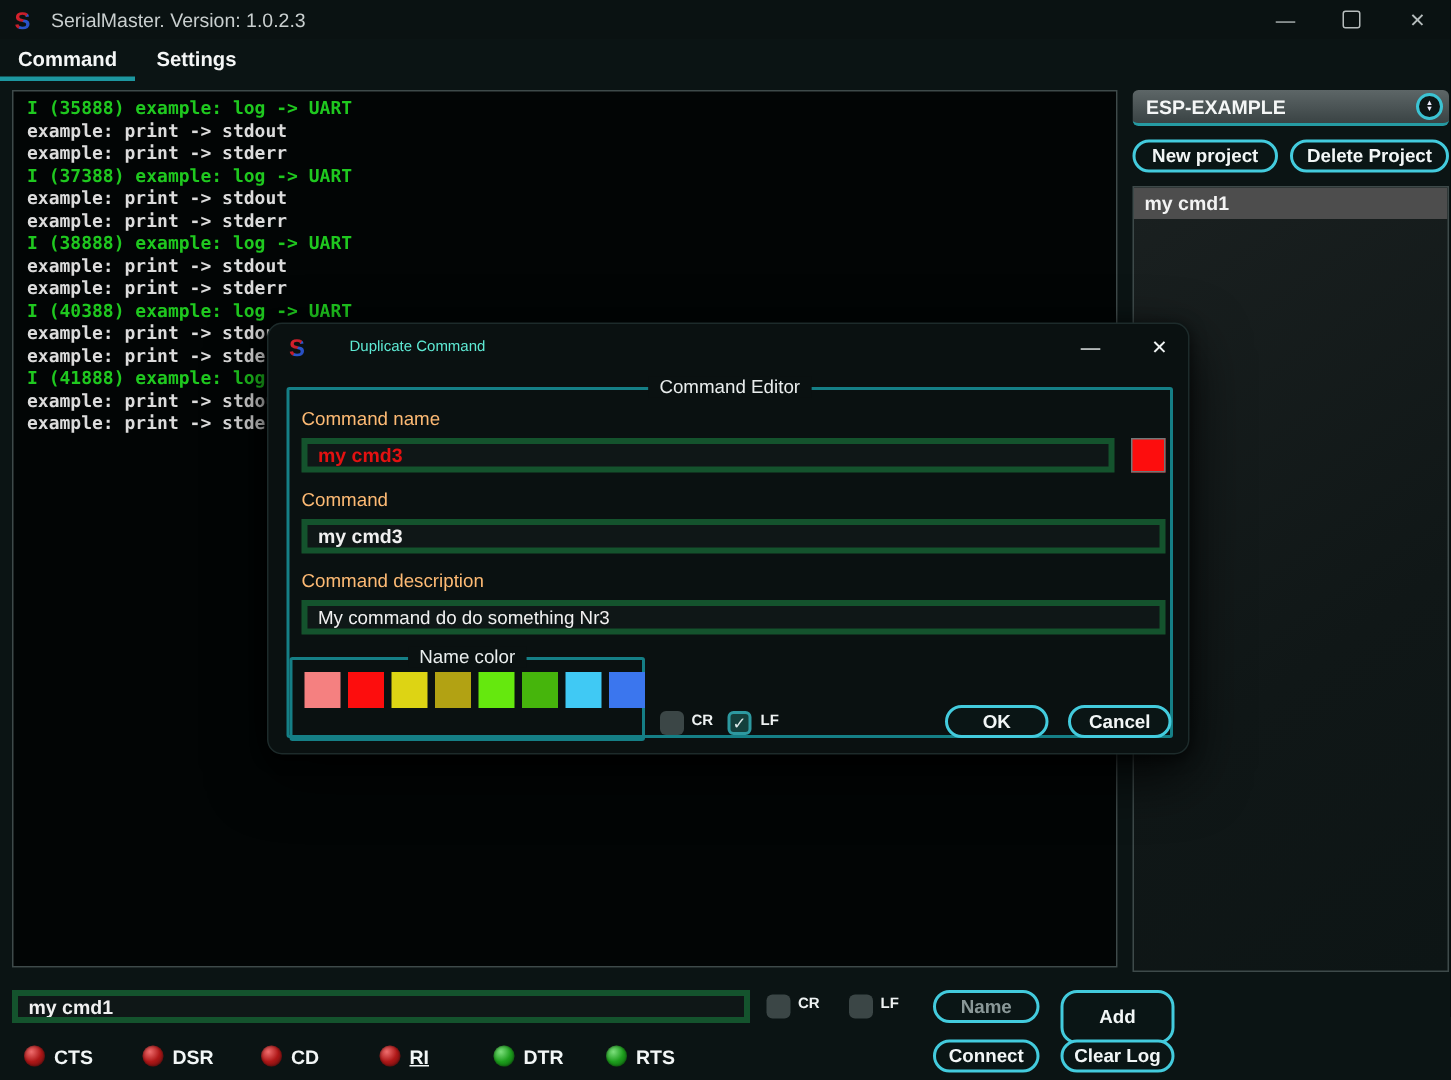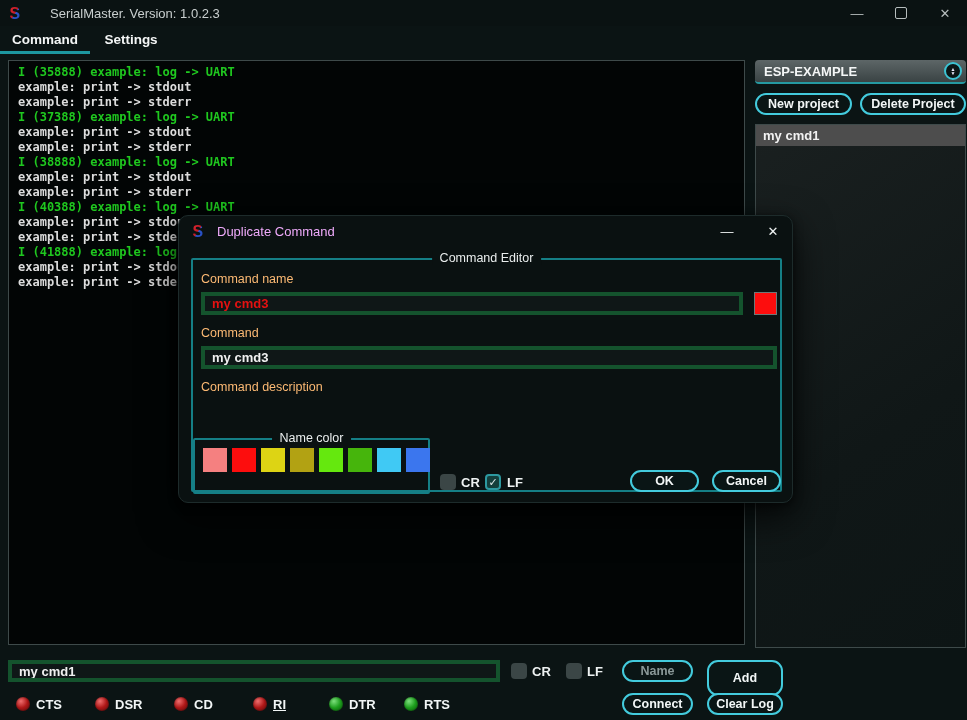--- a/index.html
+++ b/index.html
@@ -4,21 +4,21 @@
 <style>
   html,body{margin:0;padding:0}
   body{
     width:967px;height:720px;position:relative;overflow:hidden;
     background:#0b1414;font-family:"Liberation Sans",sans-serif;
     -webkit-font-smoothing:antialiased;
   }
   
   .titlebar{position:absolute;left:0;top:0;width:967px;height:26px;display:flex;align-items:center;background:#0a1212}
   .app-icon{width:17px;height:17px;margin-left:8px;flex:0 0 auto}
-  .title-text{color:#c9cfcf;font-size:13px;margin-left:25px}
+  .title-text{color:#c9cfcf;font-size:13px;margin-left:9px}
   .win-controls{position:absolute;right:0;top:0;height:26px;display:flex;align-items:center}
   .win-btn{width:44px;height:26px;display:flex;align-items:center;justify-content:center;color:#b6bdbd;font-size:13px;cursor:default}
   .max-box{width:10px;height:10px;border:1px solid #b6bdbd;border-radius:2px;display:block}
   
   .tabbar{position:absolute;left:0;top:27px;height:27px;display:flex}
   .tab{color:#f4f6f6;font-weight:bold;font-size:13.5px;padding:5px 12px 8px 12px;position:relative;min-width:58px;text-align:center}
   .tab.active::after{content:"";position:absolute;left:0;right:0;bottom:0;height:3px;background:#1d97a0}
   
   .terminal{
     position:absolute;left:8px;top:60px;width:737px;height:585px;box-sizing:border-box;
@@ -55,34 +55,34 @@
   
   .tinput{
     position:absolute;box-sizing:border-box;background:#0f1717;border:4px solid #14532d;
     color:#f0f0f0;font-size:13px;font-weight:bold;display:flex;align-items:center;padding:0 7px;white-space:nowrap;overflow:hidden;
   }
   .cb{
     position:absolute;width:16px;height:16px;box-sizing:border-box;border-radius:4px;background:#3b4646;
     display:flex;align-items:center;justify-content:center;font-size:11px;color:#dfeaea;cursor:default;
   }
   .cb.checked{background:#143f3c;border:2px solid #2d99a0}
-  .cb-label{position:absolute;color:#eef2f2;font-size:13px;font-weight:bold}
+  .cb-label{position:absolute;color:#eef2f2;font-size:10px;font-weight:bold}
   .led{position:absolute;width:14px;height:14px;border-radius:50%;box-shadow:inset 0 0 2px rgba(0,0,0,.6)}
   .led.red{background:radial-gradient(circle at 35% 30%,#ef6e6e 0%,#ae1717 50%,#5c0f0f 100%)}
   .led.green{background:radial-gradient(circle at 35% 30%,#7cdf7c 0%,#1d9e1d 50%,#0c5c0c 100%)}
   .led-label{position:absolute;color:#f2f6f6;font-size:13px;font-weight:bold}
   
   .dialog{
     position:absolute;left:178px;top:215px;width:615px;height:288px;z-index:10;
     background:#0a1111;border:1px solid #1d2b2b;border-radius:10px;box-sizing:border-box;
     box-shadow:0 14px 38px rgba(0,0,0,.78),0 2px 10px rgba(0,0,0,.6);
   }
   .dlg-title{position:absolute;left:12px;top:7px;display:flex;align-items:center}
   .dlg-title .app-icon{margin-left:0}
-  .dlg-title-text{color:#f0abfc;font-size:13px;margin-left:9px}
+  .dlg-title-text{color:#5eead4;font-size:10px;margin-left:25px}
   .dlg-btn{position:absolute;top:2px;width:32px;height:26px;display:flex;align-items:center;justify-content:center;color:#f0f4f4;font-size:13px}
   .groupbox{position:absolute;box-sizing:border-box;border:2px solid #157f86;border-radius:2px}
   .legend{
     position:absolute;top:-9px;left:50%;transform:translateX(-50%);
     background:#0a1111;padding:0 8px;color:#e9eded;font-size:12.5px;white-space:nowrap;
   }
   .dlg-label{position:absolute;color:#fdba74;font-size:12.5px}
   .swatch{width:24px;height:24px;margin-right:5px;flex:0 0 auto}
   .palette{position:absolute;left:8px;top:8px;display:flex}
   .color-chip{position:absolute;box-sizing:border-box;border:1px solid #6f7878}
@@ -174,20 +174,21 @@
   </div>
 
   <span class="dlg-label" style="left:22px;top:56px">Command name</span>
   <div class="tinput" style="left:22px;top:76px;width:542px;height:23px;color:#e31111">my cmd3</div>
   <div class="color-chip" style="left: 575px; top: 76px; width: 23px; height: 23px; background: rgb(253, 13, 13);" id="sel-chip"></div>
 
   <span class="dlg-label" style="left:22px;top:110px">Command</span>
   <div class="tinput" style="left:22px;top:130px;width:576px;height:23px">my cmd3</div>
 
   <span class="dlg-label" style="left:22px;top:164px">Command description</span>
+  <div class="tinput" style="left:22px;top:184px;width:576px;height:23px;font-weight:normal;font-size:12.5px">My command do do something Nr3</div>
 
   <div class="groupbox" style="left:14px;top:222px;width:237px;height:56px">
     <span class="legend">Name color</span>
     <div class="palette" id="palette">
         <div class="swatch" style="background: rgb(245, 128, 128);"></div>
         <div class="swatch" style="background: rgb(253, 13, 13);"></div>
         <div class="swatch" style="background: rgb(221, 212, 20);"></div>
         <div class="swatch" style="background: rgb(178, 162, 19);"></div>
         <div class="swatch" style="background: rgb(101, 232, 14);"></div>
         <div class="swatch" style="background: rgb(70, 181, 12);"></div>

